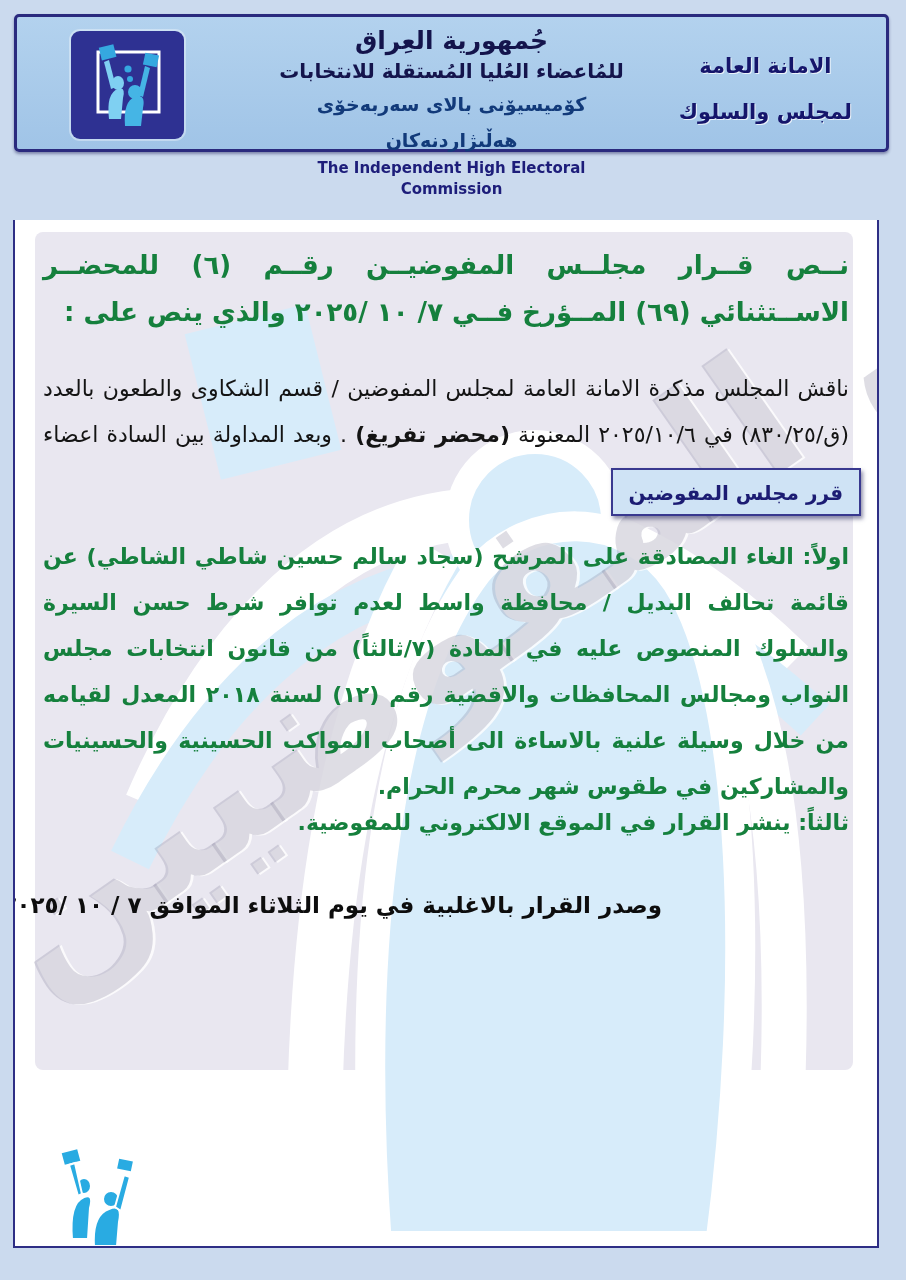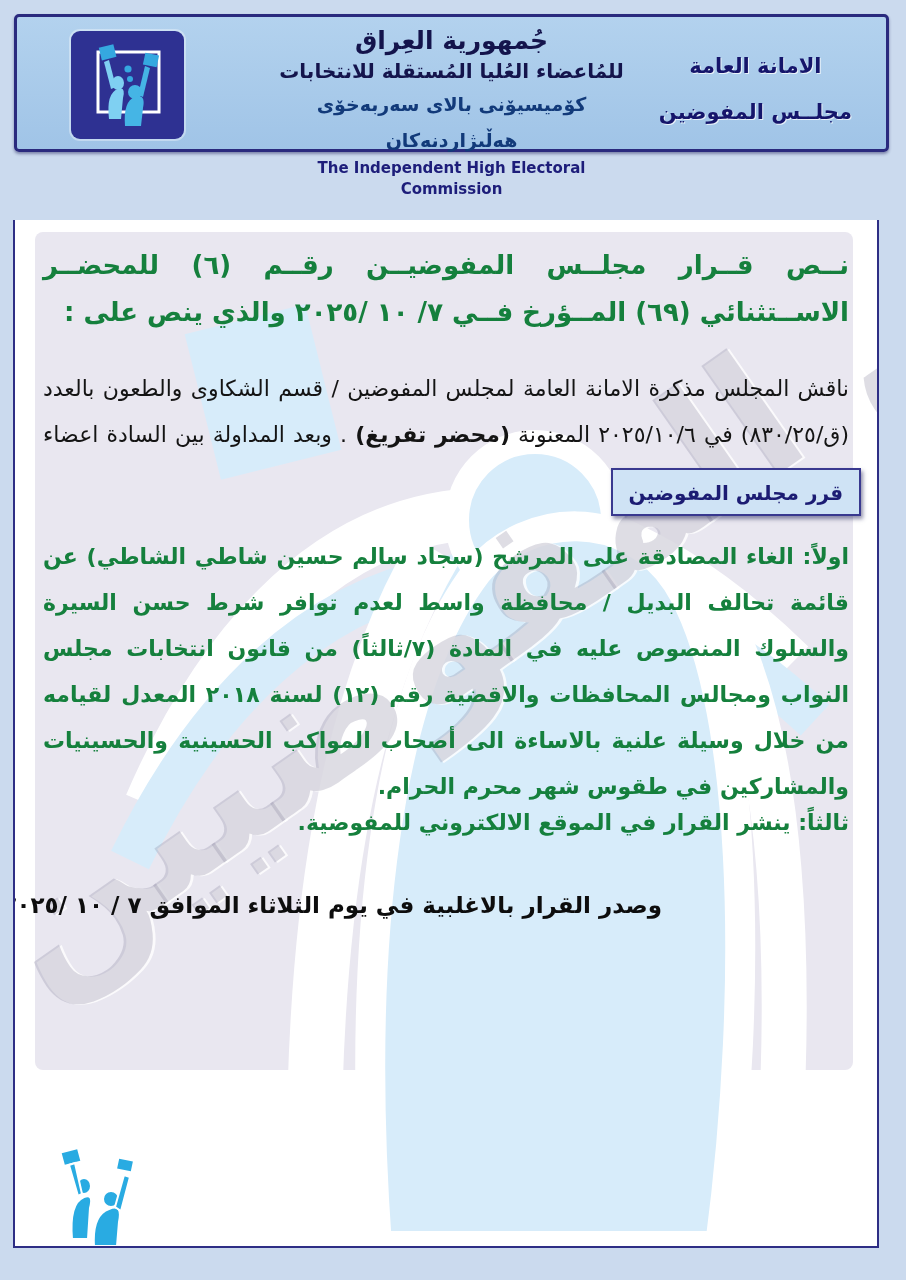--- a/index.html
+++ b/index.html
@@ -83,21 +83,21 @@
       </svg>
     </div>
     <div class="header-center">
       <div class="h-line1">جُمهورية العِراق</div>
       <div class="h-line2">للمُاعضاء العُليا المُستقلة للانتخابات</div>
       <div class="h-line3">كۆميسيۆنى بالاى سەربەخۆى هەڵبژاردنەكان</div>
       <div class="h-line4">The Independent High Electoral Commission</div>
     </div>
     <div class="header-right">
       <div>الامانة العامة</div>
-      <div>مجلــس المفوضين</div>
+      <div>لمجلس والسلوك</div>
     </div>
   </div>
 
 
   <div class="content">
     <div class="lavender"></div>
 
     <svg class="wm-svg" width="862" height="1026" viewBox="0 0 862 1026">
       <g transform="translate(248,172) rotate(-14)">
         <rect x="-62" y="-75" width="124" height="150" fill="#d7ecfa"></rect>

